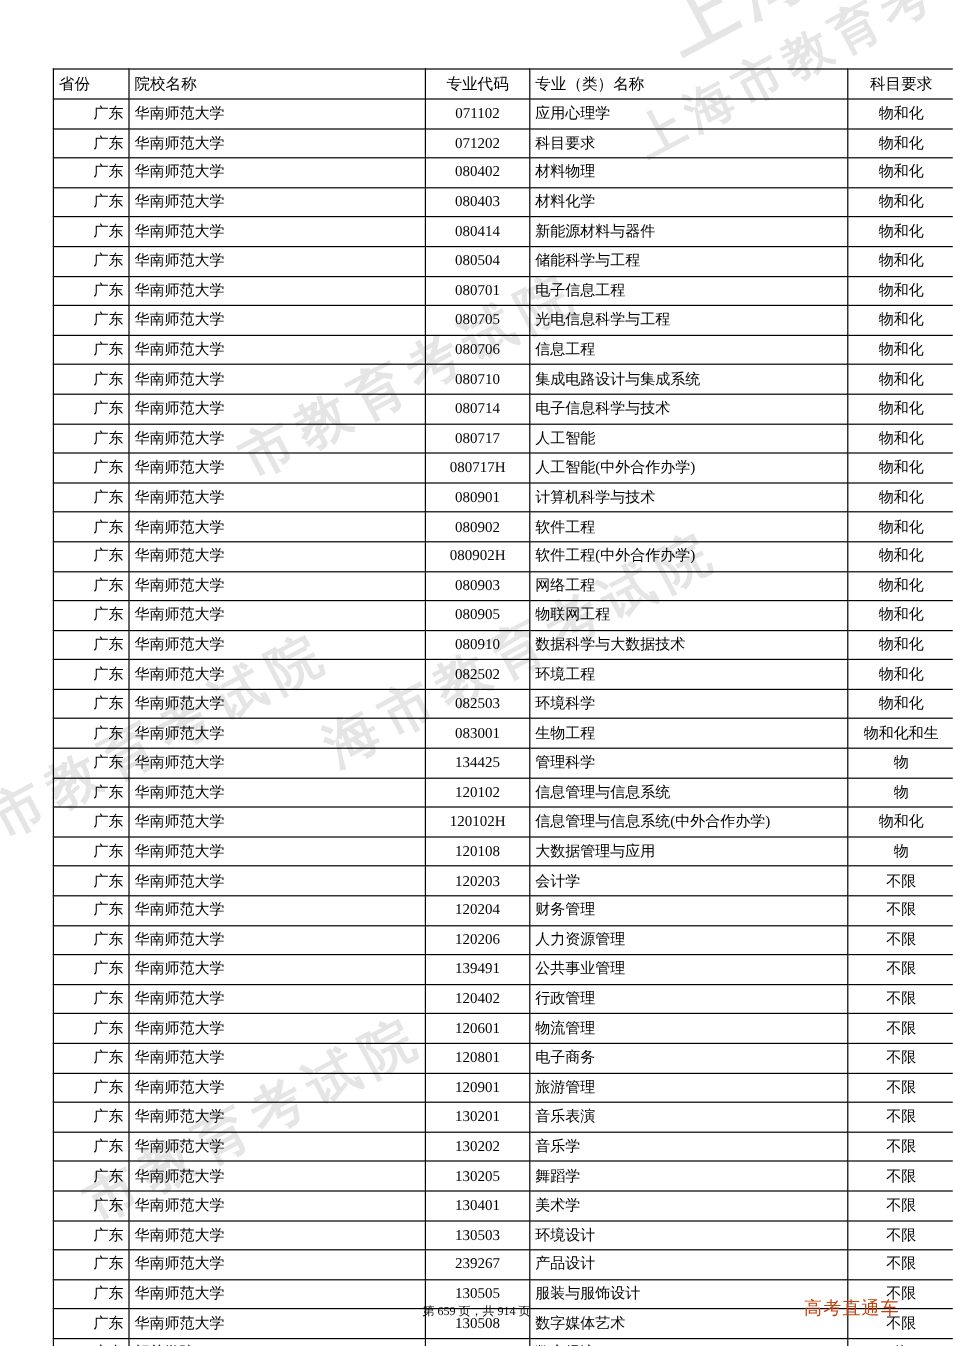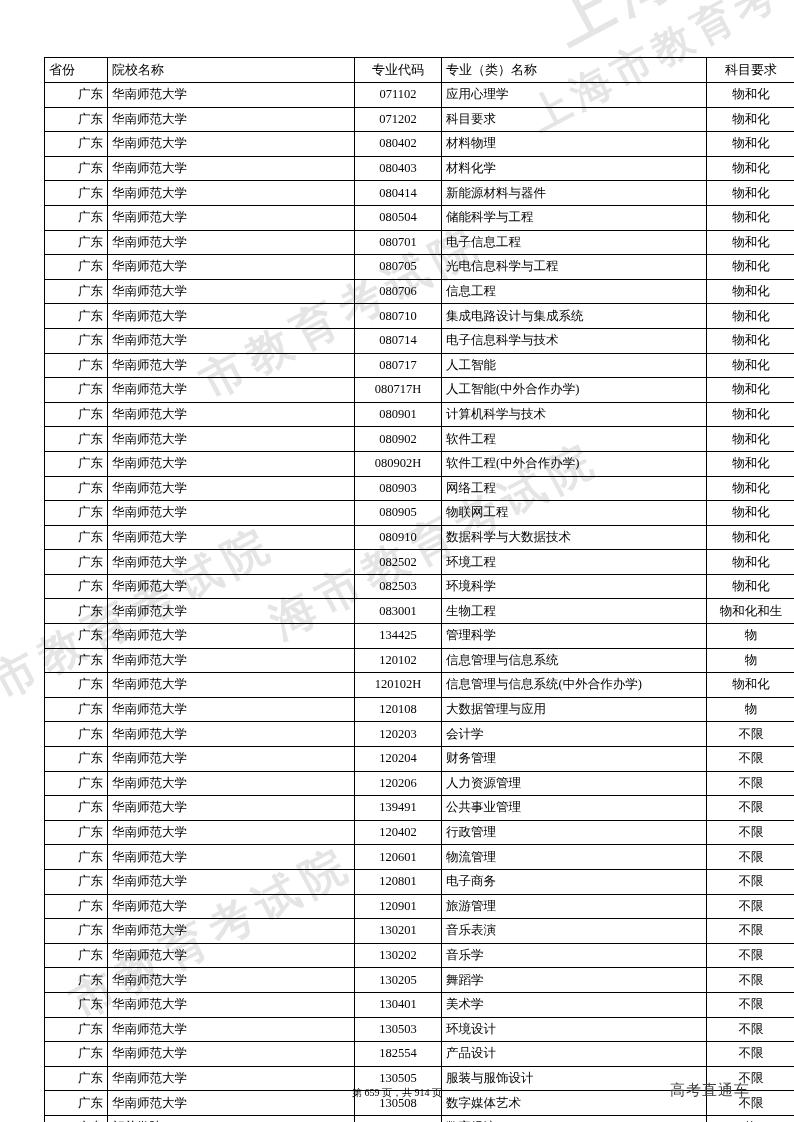--- a/index.html
+++ b/index.html
@@ -120,21 +120,21 @@
     text-align: center;
     font-size: 10px;
     z-index: 2;
     font-family: "Liberation Serif", "DejaVu Serif", serif;
   }
   .brand {
     position: absolute;
     top: 1081px;
     right: 44px;
     font-size: 15px;
-    color: #404040;
+    color: #c2410c;
     font-family: "Liberation Sans", sans-serif;
     z-index: 2;
     letter-spacing: 1px;
   }
 </style>
 </head>
 <body>
 
 <div class="page">
 
@@ -426,21 +426,21 @@
           <tr>
             <td class="col-prov">广东</td>
             <td class="col-school">华南师范大学</td>
             <td class="col-code">130503</td>
             <td class="col-major">环境设计</td>
             <td class="col-req">不限</td>
           </tr>
           <tr>
             <td class="col-prov">广东</td>
             <td class="col-school">华南师范大学</td>
-            <td class="col-code">182554</td>
+            <td class="col-code">239267</td>
             <td class="col-major">产品设计</td>
             <td class="col-req">不限</td>
           </tr>
           <tr>
             <td class="col-prov">广东</td>
             <td class="col-school">华南师范大学</td>
             <td class="col-code">130505</td>
             <td class="col-major">服装与服饰设计</td>
             <td class="col-req">不限</td>
           </tr>

